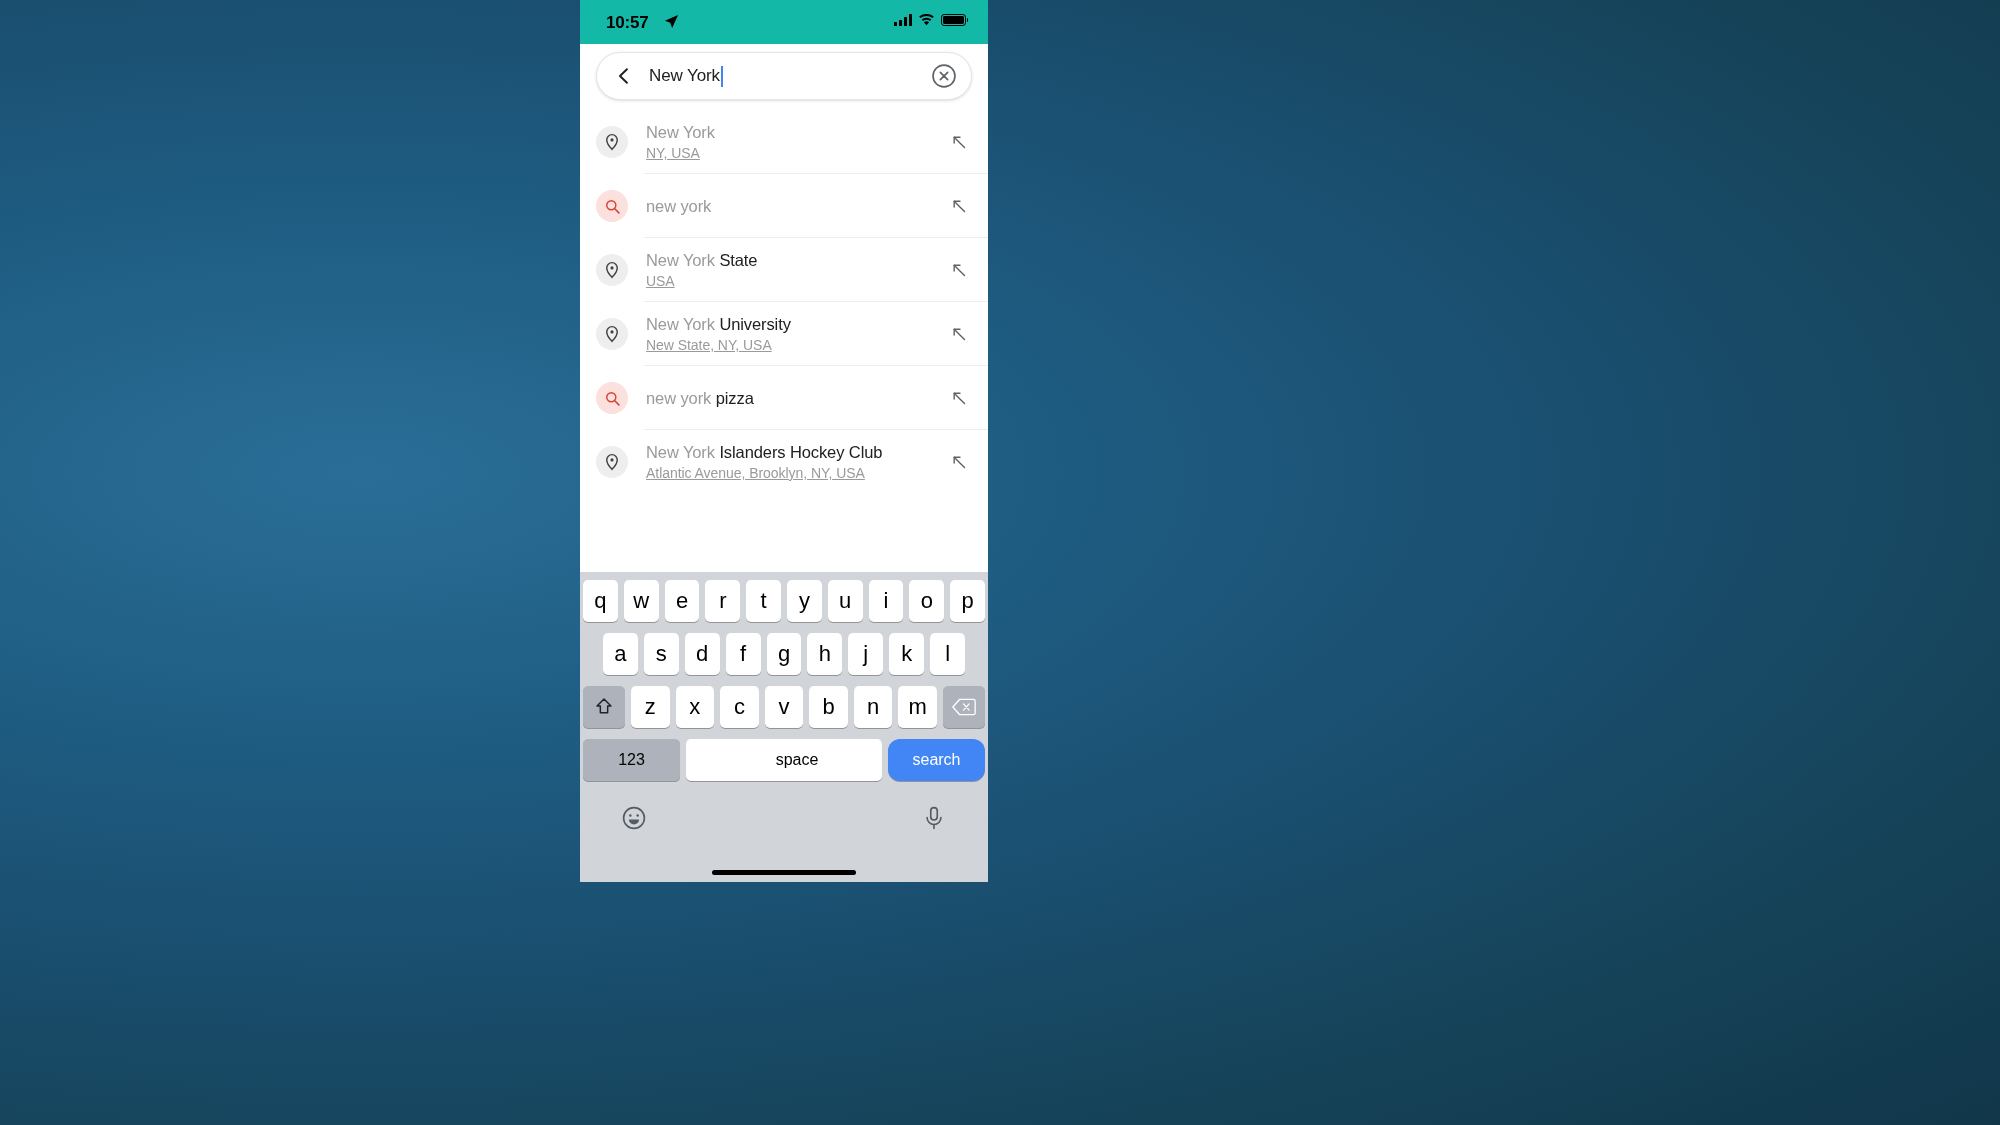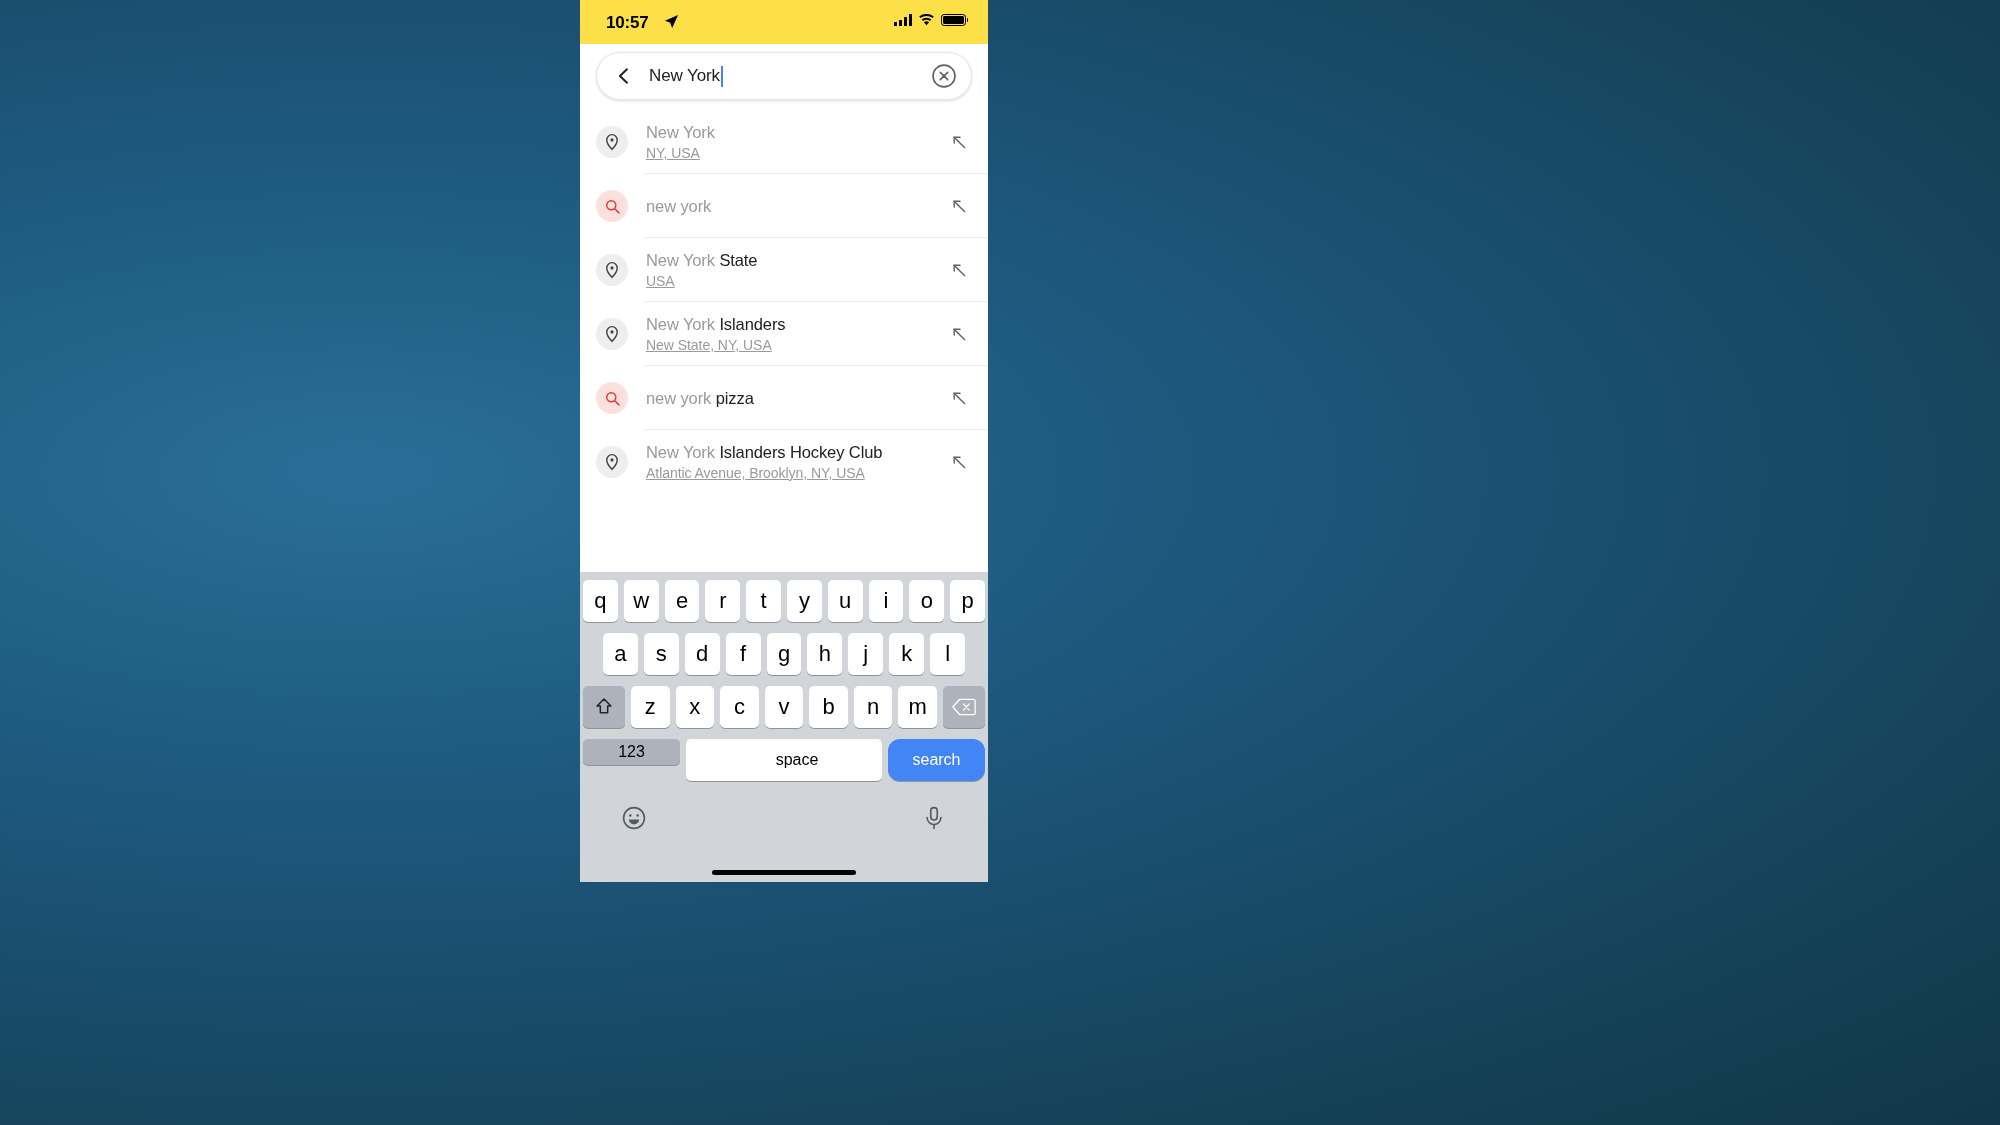--- a/index.html
+++ b/index.html
@@ -16,21 +16,21 @@
   #phone {
     position:absolute;
     left:580px; top:0;
     width:408px; height:882px;
     background:#ffffff;
     overflow:hidden;
   }
 
   
   .statusbar {
-    height:44px; position:relative; background:#fde047;padding-left:12px;
+    height:44px; position:relative; background:#14b8a6;padding-left:12px;
   }
   .sb-time {
     position:absolute; left:26px; top:13px;
     font-size:17px; font-weight:bold; color:#000;
     letter-spacing:-0.2px;
   }
   .sb-loc {
     position:absolute; left:84px; top:14px;
     width:15px; height:15px;
   }
@@ -124,21 +124,21 @@
     box-shadow:0 1px 0 rgba(0,0,0,0.30);
     height:42px; flex:1 1 0;
     display:flex; align-items:center; justify-content:center;
     font-size:22px; color:#000; cursor:pointer;
     font-family:"Liberation Sans", sans-serif;
   }
   .key.shift { background:#aeb3bb; flex:0 0 42px; }
   .key.del { background:#aeb3bb; flex:0 0 42px; }
   .krow.r3 { padding:0 0; }
   .krow.r4 { margin-bottom:8px; }
-  .key.num { background:#aeb3bb; flex:0 0 97px; font-size:16px; height:26px; }
+  .key.num { background:#aeb3bb; flex:0 0 97px; font-size:16px; height:42px; }
   .key.space { flex:1 1 auto; font-size:16px; height:42px;padding-left:26px; }
   .key.search {
     background:#4285F4; color:#fff; flex:0 0 97px; font-size:16px; height:42px;border-radius:12px;
   }
   .kbbottom {
     display:flex; align-items:center; justify-content:space-between;
     padding:6px 38px 0 38px; height:52px;
   }
   .kbicon { width:26px; height:26px; cursor:pointer; }
   .homebar {
@@ -249,21 +249,21 @@
         </span>
       </div>
       <div class="srow">
         <span class="sicon place">
           <svg width="18" height="18" viewBox="0 0 24 24">
             <path d="M12 2.2c-3.9 0-7 3.1-7 7 0 5.2 7 12.6 7 12.6s7-7.4 7-12.6c0-3.9-3.1-7-7-7z" fill="none" stroke="#3c4043" stroke-width="1.9"></path>
             <circle cx="12" cy="9.2" r="2.1" fill="#3c4043"></circle>
           </svg>
         </span>
         <span class="stext">
-          <div class="stitle"><span>New York </span><b>Islanders</b></div>
+          <div class="stitle"><span>New York </span><b>University</b></div>
           <div class="ssub">New State, NY, USA</div>
         </span>
         <span class="arrow-btn">
           <svg width="20" height="20" viewBox="0 0 24 24">
             <path d="M18.6 18.6 L6.2 6.2" stroke="#5f6368" stroke-width="1.7" stroke-linecap="round"></path>
             <path d="M6.2 13.2 V6.2 H13.2" fill="none" stroke="#5f6368" stroke-width="1.7" stroke-linecap="round" stroke-linejoin="round"></path>
           </svg>
         </span>
       </div>
       <div class="srow">

